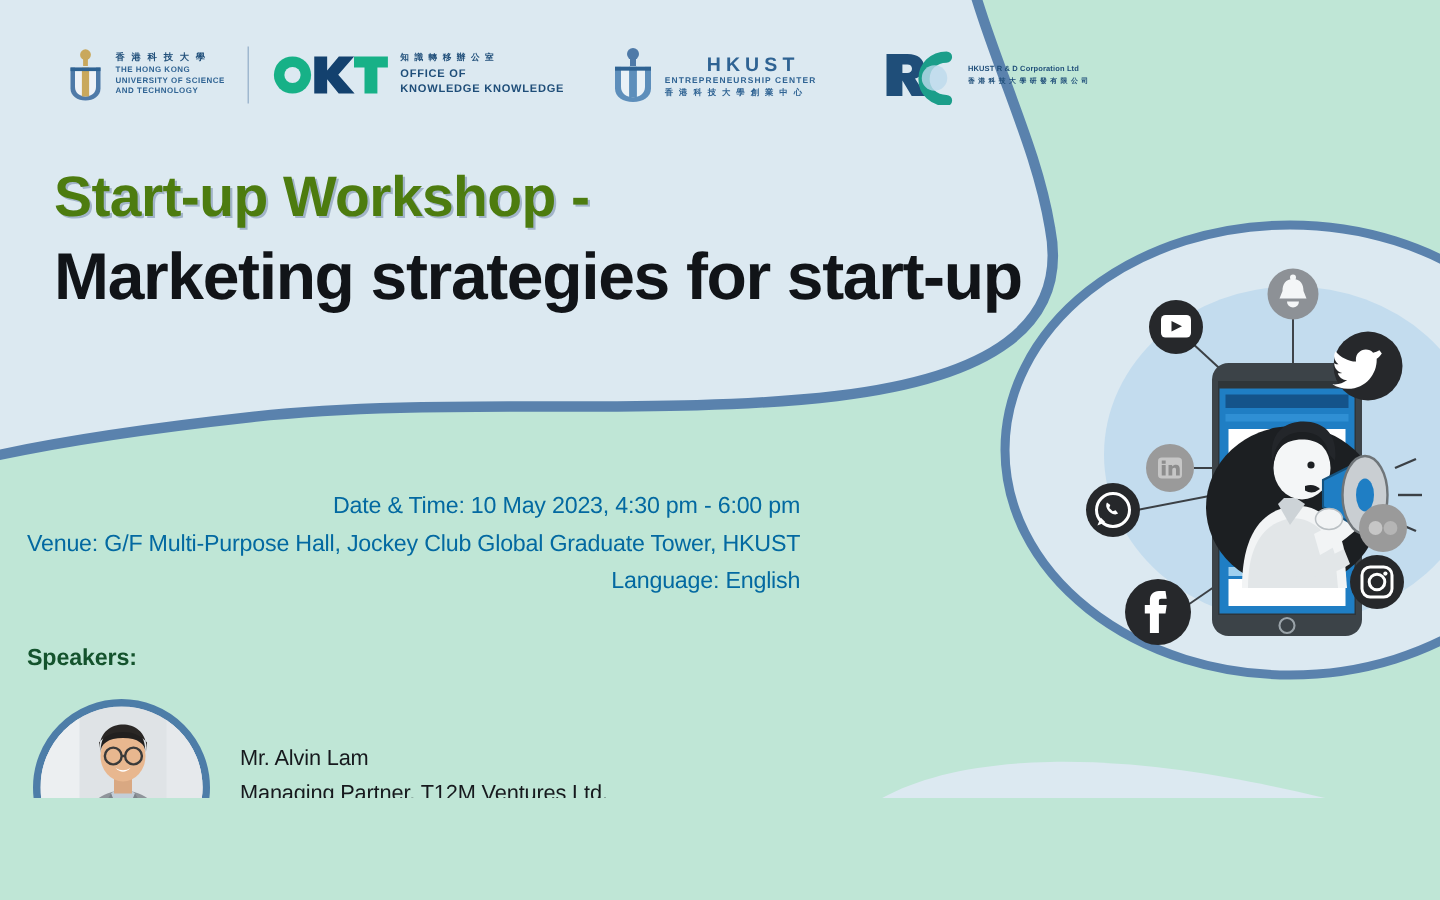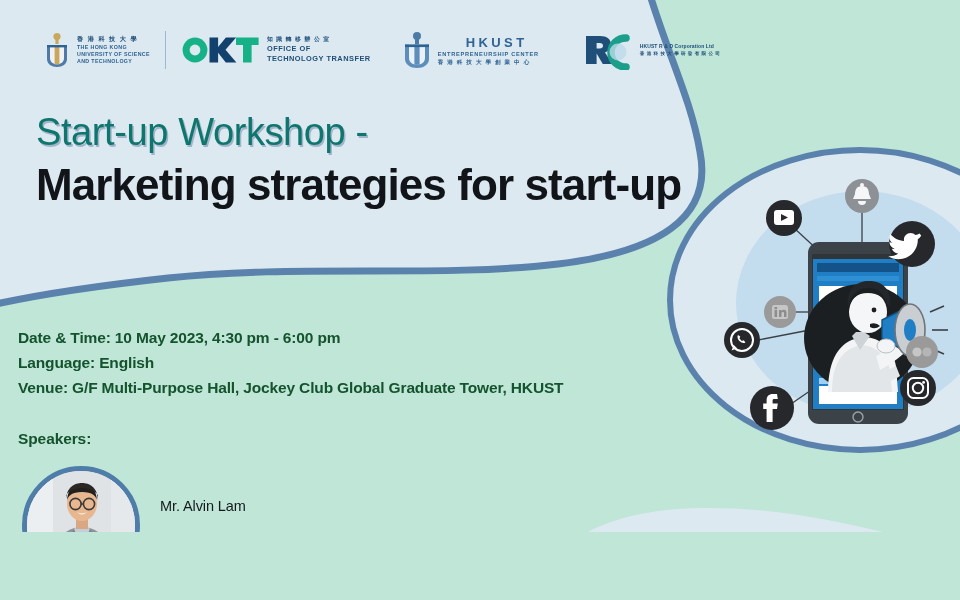--- a/index.html
+++ b/index.html
@@ -69,37 +69,38 @@
     letter-spacing:.1px; white-space:nowrap;
   }
   .rdc-cn {
     font-size:4.6px; color:#1f4e79; font-weight:bold;
     letter-spacing:.5px; white-space:nowrap; margin-top:1.5px;
   }
 
   
   .title-block { position:absolute; left:36px; top:112px; z-index:6; }
   .title-l1 {
-    font-size:38px; font-weight:normal; color:#0f766e;
+    font-size:38px; font-weight:bold; color:#4d7c0f;
     letter-spacing:-.4px; line-height:1.08;
     text-shadow:1.5px 1.5px 0 rgba(30,60,110,.30);
     white-space:nowrap;
   }
   .title-l2 {
     font-size:44px; font-weight:bold; color:#111418;
     letter-spacing:-.9px; line-height:1.15;
     margin-top:7px; white-space:nowrap;
   }
 
   
   .details { position:absolute; left:18px; top:325px; z-index:6; }
   .details div {
-    font-size:15.5px; font-weight:bold; color:#14532d;
+    font-size:15.5px; font-weight:normal; color:#0369a1;
     line-height:1.62; white-space:nowrap;
     letter-spacing:-.15px;
+    text-align:right;
   }
 
   
   .spk-label {
     position:absolute; left:18px; top:430px; z-index:6;
     font-size:15.5px; font-weight:bold; color:#14532d;
     letter-spacing:-.1px;
   }
   .spk-photo {
     position:absolute; left:22px; top:466px;
@@ -184,21 +185,21 @@
           <circle cx="14" cy="15" r="5.4" fill="#dce9f1"></circle>
 
           <path d="M28.5 2.6 h8.6 v9.4 l7.8 -9.4 h10.2 l-10.6 12.2 10.9 12.6 h-10.6 l-7.7 -9.6 v9.6 h-8.6 z" fill="#13416e"></path>
 
           <path d="M55 2.6 h22.6 v7.4 h-7 v17.4 h-8.6 v-17.4 h-7 z" fill="#17b187"></path>
         </svg>
       </div>
       <div class="okt-txt">
         <div class="okt-cn">知 識 轉 移 辦 公 室</div>
         <div class="okt-en">OFFICE OF</div>
-        <div class="okt-en">TECHNOLOGY TRANSFER</div>
+        <div class="okt-en">KNOWLEDGE KNOWLEDGE</div>
       </div>
     </div>
 
     <div class="vdiv" style="opacity:0"></div>
 
     <div class="logo">
       <svg class="shield" width="30" height="38" viewBox="0 0 30 38">
         <ellipse cx="15" cy="5" rx="4" ry="4" fill="#4f7aa8"></ellipse>
         <rect x="13" y="8" width="4" height="5" fill="#4f7aa8"></rect>
         <path d="M3 13.5 h24 v14.5 c0 5.6 -5.4 9 -12 9 s-12 -3.4 -12 -9 z" fill="#5d8ebb"></path>
@@ -232,22 +233,22 @@
     </div>
   </div>
 
   <div class="title-block">
     <div class="title-l1">Start-up Workshop -</div>
     <div class="title-l2">Marketing strategies for start-up</div>
   </div>
 
   <div class="details">
     <div>Date &amp; Time: 10 May 2023, 4:30 pm - 6:00 pm</div>
+    <div>Venue: G/F Multi-Purpose Hall, Jockey Club Global Graduate Tower, HKUST</div>
     <div>Language: English</div>
-    <div>Venue: G/F Multi-Purpose Hall, Jockey Club Global Graduate Tower, HKUST</div>
   </div>
 
   <div class="spk-label">Speakers:</div>
 
   <div class="spk-photo">
     <svg width="110" height="110" viewBox="0 0 110 110">
       <rect x="0" y="0" width="110" height="110" fill="#dfe3e6"></rect>
       <rect x="0" y="0" width="26" height="110" fill="#eceff1"></rect>
       <rect x="84" y="0" width="26" height="110" fill="#e6e9ec"></rect>
 
@@ -273,20 +274,21 @@
 
       <ellipse cx="57" cy="92" rx="13" ry="9" fill="#e0ae86"></ellipse>
       <ellipse cx="52" cy="95" rx="9" ry="7" fill="#d7a27a"></ellipse>
 
       <ellipse cx="62" cy="104" rx="13" ry="8" fill="#2b2f33"></ellipse>
     </svg>
   </div>
 
   <div class="spk-text">
     <div>Mr. Alvin Lam</div>
+    <div>Managing Partner, T12M Ventures Ltd.</div>
   </div>
 
   <svg id="illo" width="260" height="280" viewBox="0 0 260 280">
 
     <g stroke="#3b4045" stroke-width="1.3" fill="none">
       <line x1="94" y1="68" x2="120" y2="92"></line>
       <line x1="162" y1="52" x2="162" y2="84"></line>
       <line x1="196" y1="96" x2="178" y2="126"></line>
       <line x1="96" y1="152" x2="128" y2="152"></line>
       <line x1="58" y1="180" x2="120" y2="168"></line>

